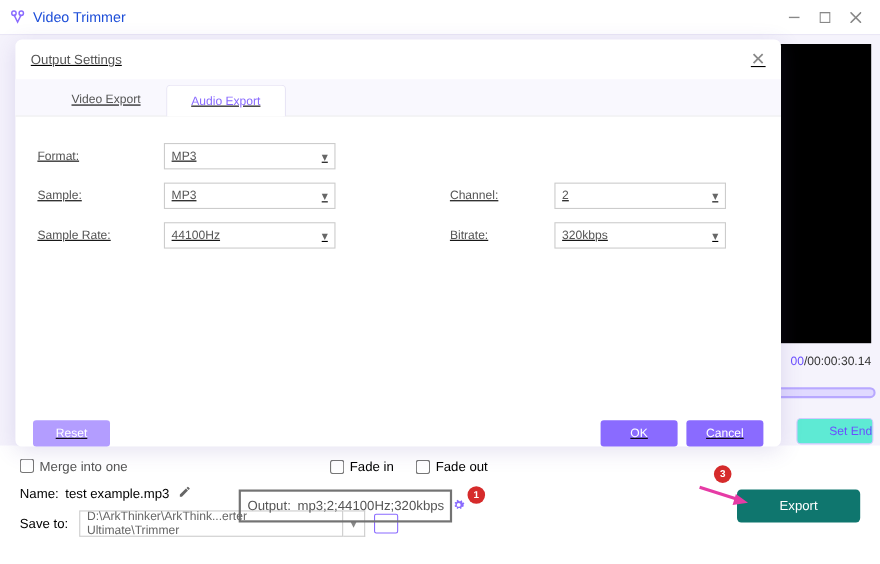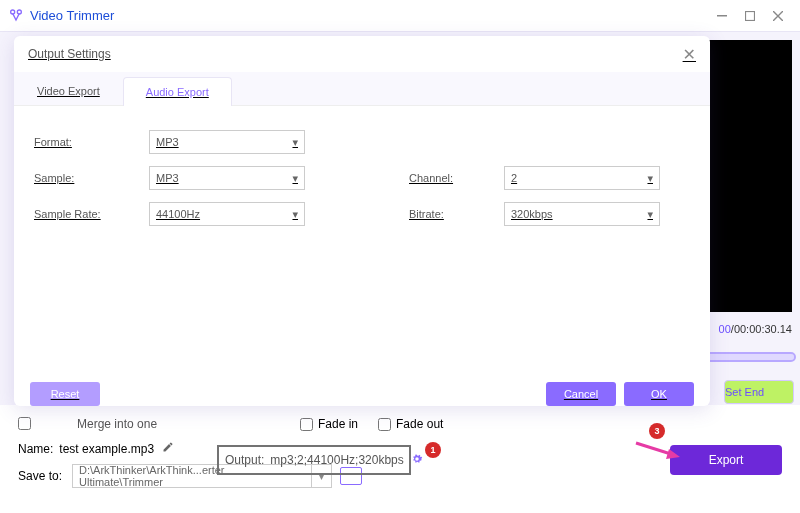--- a/index.html
+++ b/index.html
@@ -13,24 +13,24 @@
 
 .main-area { position: absolute; top: 32px; left: 0; right: 0; bottom: 0; }
 
 .preview-panel { position: absolute; right: 8px; top: 8px; width: 142px; height: 272px; background: #000; }
 .timecode { position: absolute; right: 8px; top: 291px; font-size: 11px; color: #333; }
 .timecode .cur { color: #6b4eff; }
 
 .progress-bar { position: absolute; right: 6px; top: 322px; width: 150px; height: 6px; background: #e0d9ff; border-radius: 3px; outline: 2px solid #b8a8ff; }
 .progress-fill { height: 100%; width: 20%; background: #8a6bff; border-radius: 3px; }
 
-.set-end-btn { position: absolute; right: 6px; top: 348px; width: 70px; height: 24px; border: 1px solid #d4c9ff; background: #bef264; color: #6b4eff; font-size: 11px; border-radius: 4px; text-align: left; line-height: 22px; cursor: pointer; }
+.set-end-btn { position: absolute; right: 6px; top: 348px; width: 70px; height: 24px; border: 1px solid #d4c9ff; background: #5eead4; color: #6b4eff; font-size: 11px; border-radius: 4px; text-align: right; line-height: 22px; cursor: pointer; }
 
 .bottom-panel { position: absolute; left: 0; right: 0; bottom: 0; height: 108px; background: #fff; padding: 12px 18px; }
-.row { display: flex; align-items: flex-start; margin-bottom: 10px; font-size: 12px; color: #555; gap: 41px; }
+.row { display: flex; align-items: flex-start; margin-bottom: 10px; font-size: 12px; color: #555; }
 .row label { cursor: pointer; }
 .chk { width: 13px; height: 13px; margin-right: 5px; vertical-align: middle; }
 .merge-lbl { margin-right: 40px; }
 .fade-group { position: absolute; left: 300px; top: 12px; display: flex; gap: 20px; }
 
 .name-row { display: flex; align-items: center; }
 .name-row .lbl { margin-right: 6px; }
 .name-val { margin-right: 8px; }
 .pencil { color: #666; cursor: pointer; }
 
@@ -38,36 +38,36 @@
 .output-box .lbl { color: #555; }
 .output-box .val { flex: 1; color: #555; }
 .gear { color: #8a6bff; cursor: pointer; }
 
 .saveto-row { display: flex; align-items: center; margin-top: 8px; }
 .saveto-row .lbl { margin-right: 10px; }
 .saveto-input { width: 240px; height: 24px; border: 1px solid #ccc; padding: 0 6px; color: #666; font-size: 11px; display: flex; align-items: center; }
 .saveto-dd { width: 20px; height: 24px; border: 1px solid #ccc; border-left: none; display: flex; align-items: center; justify-content: center; color: #888; cursor: pointer; }
 .folder-btn { margin-left: 8px; width: 22px; height: 18px; border: 1.5px solid #8a6bff; border-radius: 2px; cursor: pointer; }
 
-.export-btn { position: absolute; right: 18px; bottom: 38px; width: 112px; height: 30px; background: #6d28d9; color: #fff; border-radius: 4px; border: none; font-size: 12px; cursor: pointer; }
+.export-btn { position: absolute; right: 18px; bottom: 38px; width: 112px; height: 30px; background: #0f766e; color: #fff; border-radius: 4px; border: none; font-size: 12px; cursor: pointer; }
 
 .badge { position: absolute; width: 16px; height: 16px; border-radius: 50%; background: #d62b2b; color: #fff; font-size: 9px; display: flex; align-items: center; justify-content: center; font-weight: bold; }
 .badge1 { left: 425px; bottom: 55px; }
 .badge2 { right: 167px; top: 346px; }
 .badge3 { right: 135px; bottom: 74px; }
 
 .arrow { position: absolute; right: 116px; bottom: 50px; width: 50px; height: 24px; pointer-events: none; }
 
 
 .modal { position: absolute; left: 14px; top: 4px; width: 696px; height: 370px; background: #fff; border-radius: 6px; box-shadow: 0 4px 20px rgba(80,60,160,0.15); display: flex; flex-direction: column; text-decoration: underline; }
 .modal-head { height: 36px; display: flex; align-items: center; padding: 0 14px; }
 .modal-title { color: #555; font-size: 12px; }
 .modal-close { margin-left: auto; color: #888; cursor: pointer; font-size: 16px; }
 
-.tabs { height: 34px; display: flex; align-items: flex-end; gap: 0; border-bottom: 1px solid #eee; background: #f9f8fe; }
+.tabs { height: 34px; display: flex; align-items: flex-end; padding-left: 28px; gap: 0; border-bottom: 1px solid #eee; background: #f9f8fe; }
 .tab { padding: 8px 22px; color: #555; font-size: 11px; cursor: pointer; border: 1px solid transparent; border-bottom: none; }
 .tab.active { background: #fff; color: #8a6bff; border-color: #e8e5f5; border-radius: 4px 4px 0 0; position: relative; top: 1px; }
 
 .modal-body { flex: 1; padding: 20px 20px; display: grid; grid-template-columns: 115px 160px 100px 95px 160px; grid-auto-rows: 32px; align-items: center; gap: 4px 0; }
 .modal-body .flbl { color: #555; font-size: 11px; }
 .dd { width: 156px; height: 24px; border: 1px solid #ccc; display: flex; align-items: center; padding: 0 6px; color: #555; font-size: 11px; cursor: pointer; text-align: center; }
 .dd .caret { margin-left: auto; color: #666; }
 
 .modal-foot { height: 48px; display: flex; align-items: flex-end; padding: 0 16px; gap: 8px; }
 .btn { width: 70px; height: 24px; border: none; border-radius: 3px; color: #fff; font-size: 11px; cursor: pointer; background: #8a6bff; }
@@ -193,19 +193,19 @@
       <span></span>
       <span class="flbl">Bitrate:</span>
       <div class="dd">
           <span>320kbps</span>
           <span class="caret">▾</span>
         </div>
     </div>
     <div class="modal-foot">
       <button class="btn reset">Reset</button>
       <span class="spacer"></span>
+      <button class="btn">OK</button>
       <button class="btn">Cancel</button>
-      <button class="btn">OK</button>
     </div>
   </div>
 </div>
 
 <div class="badge badge1">1</div>
 
 </body></html>

